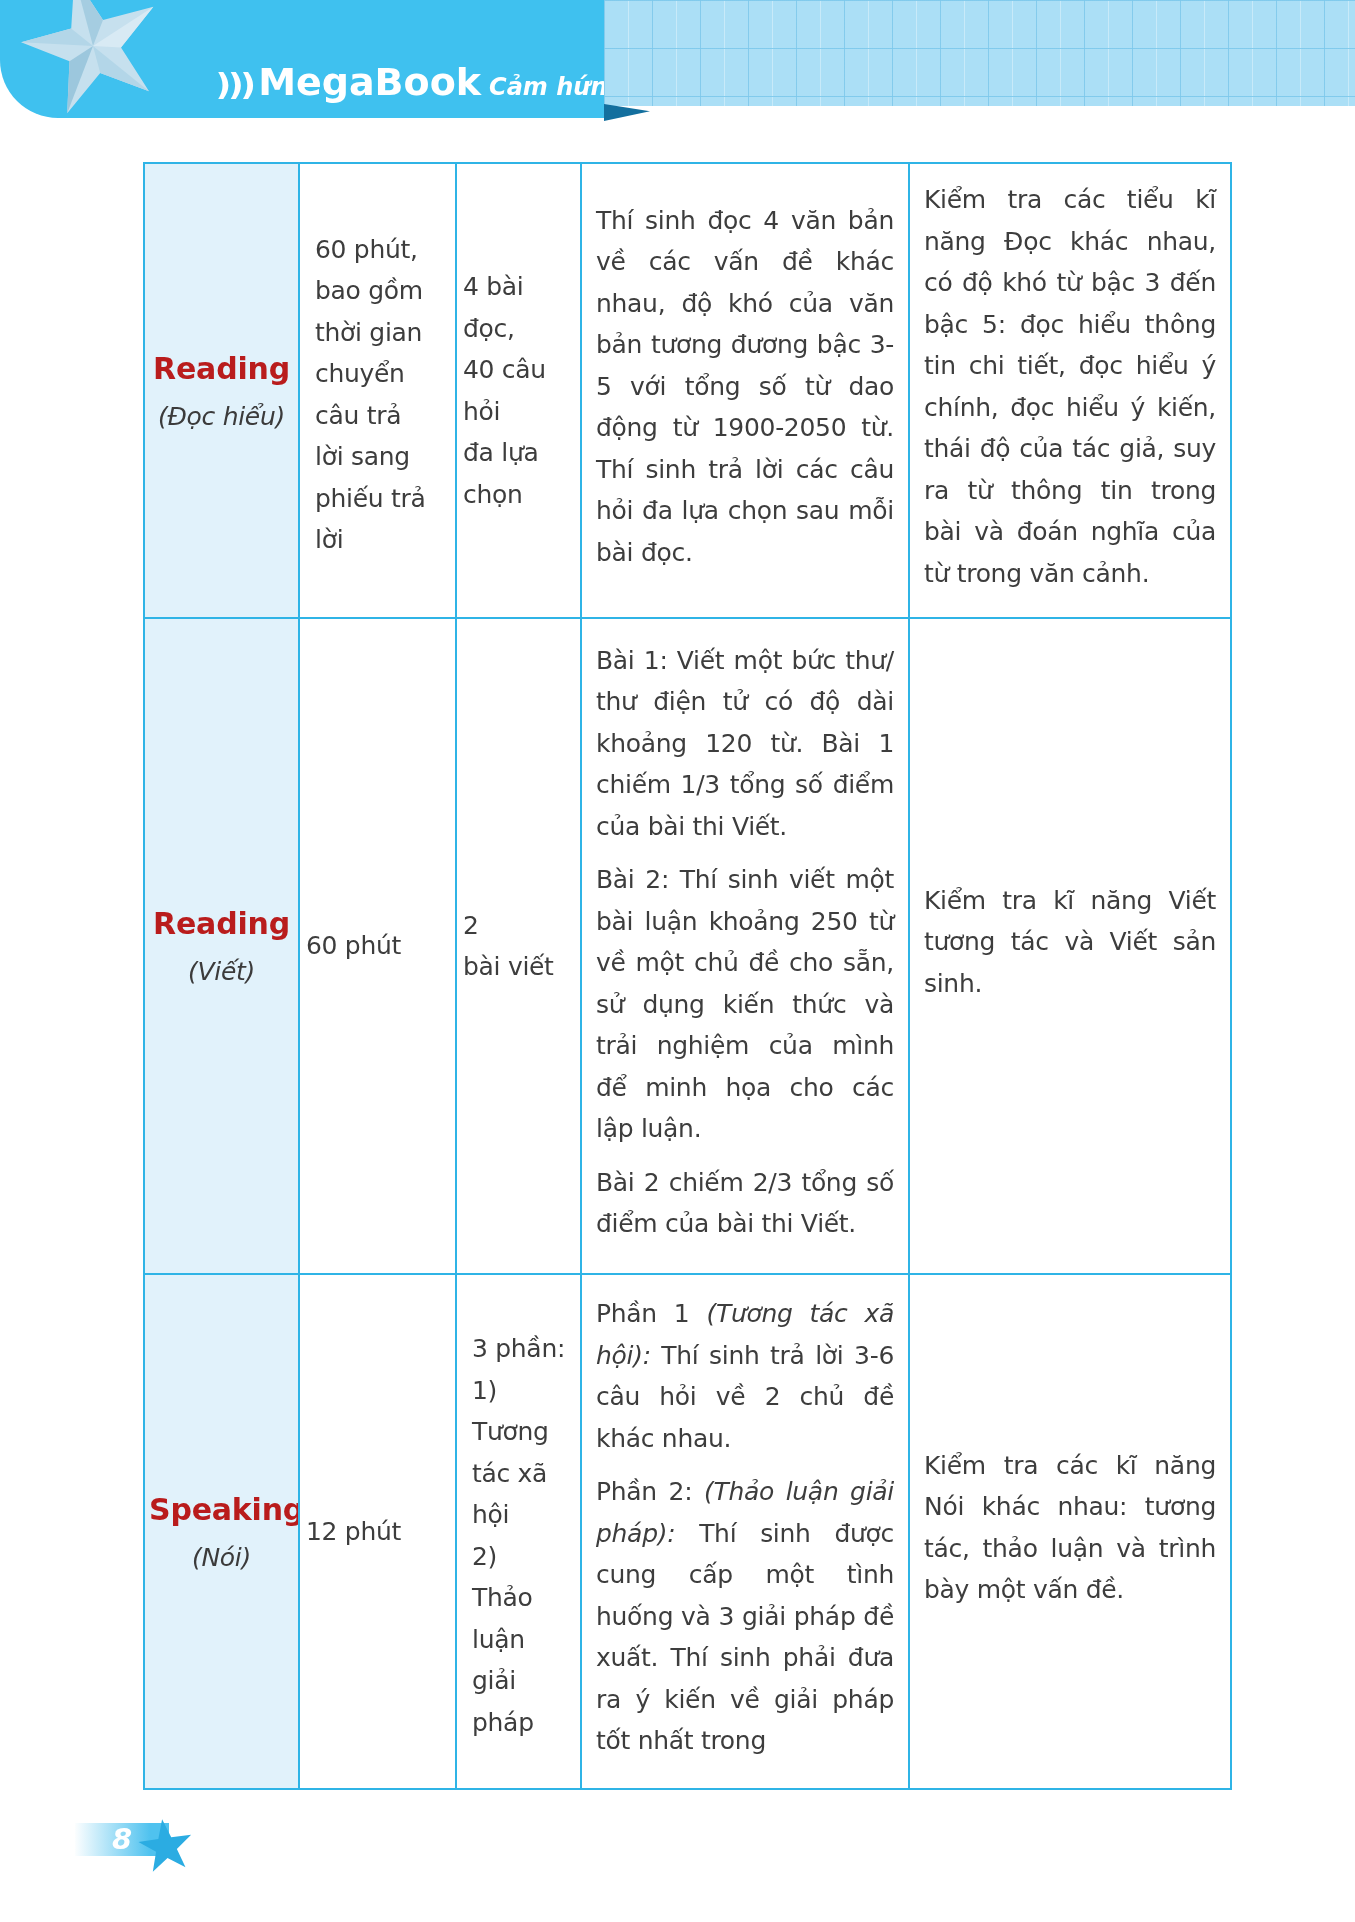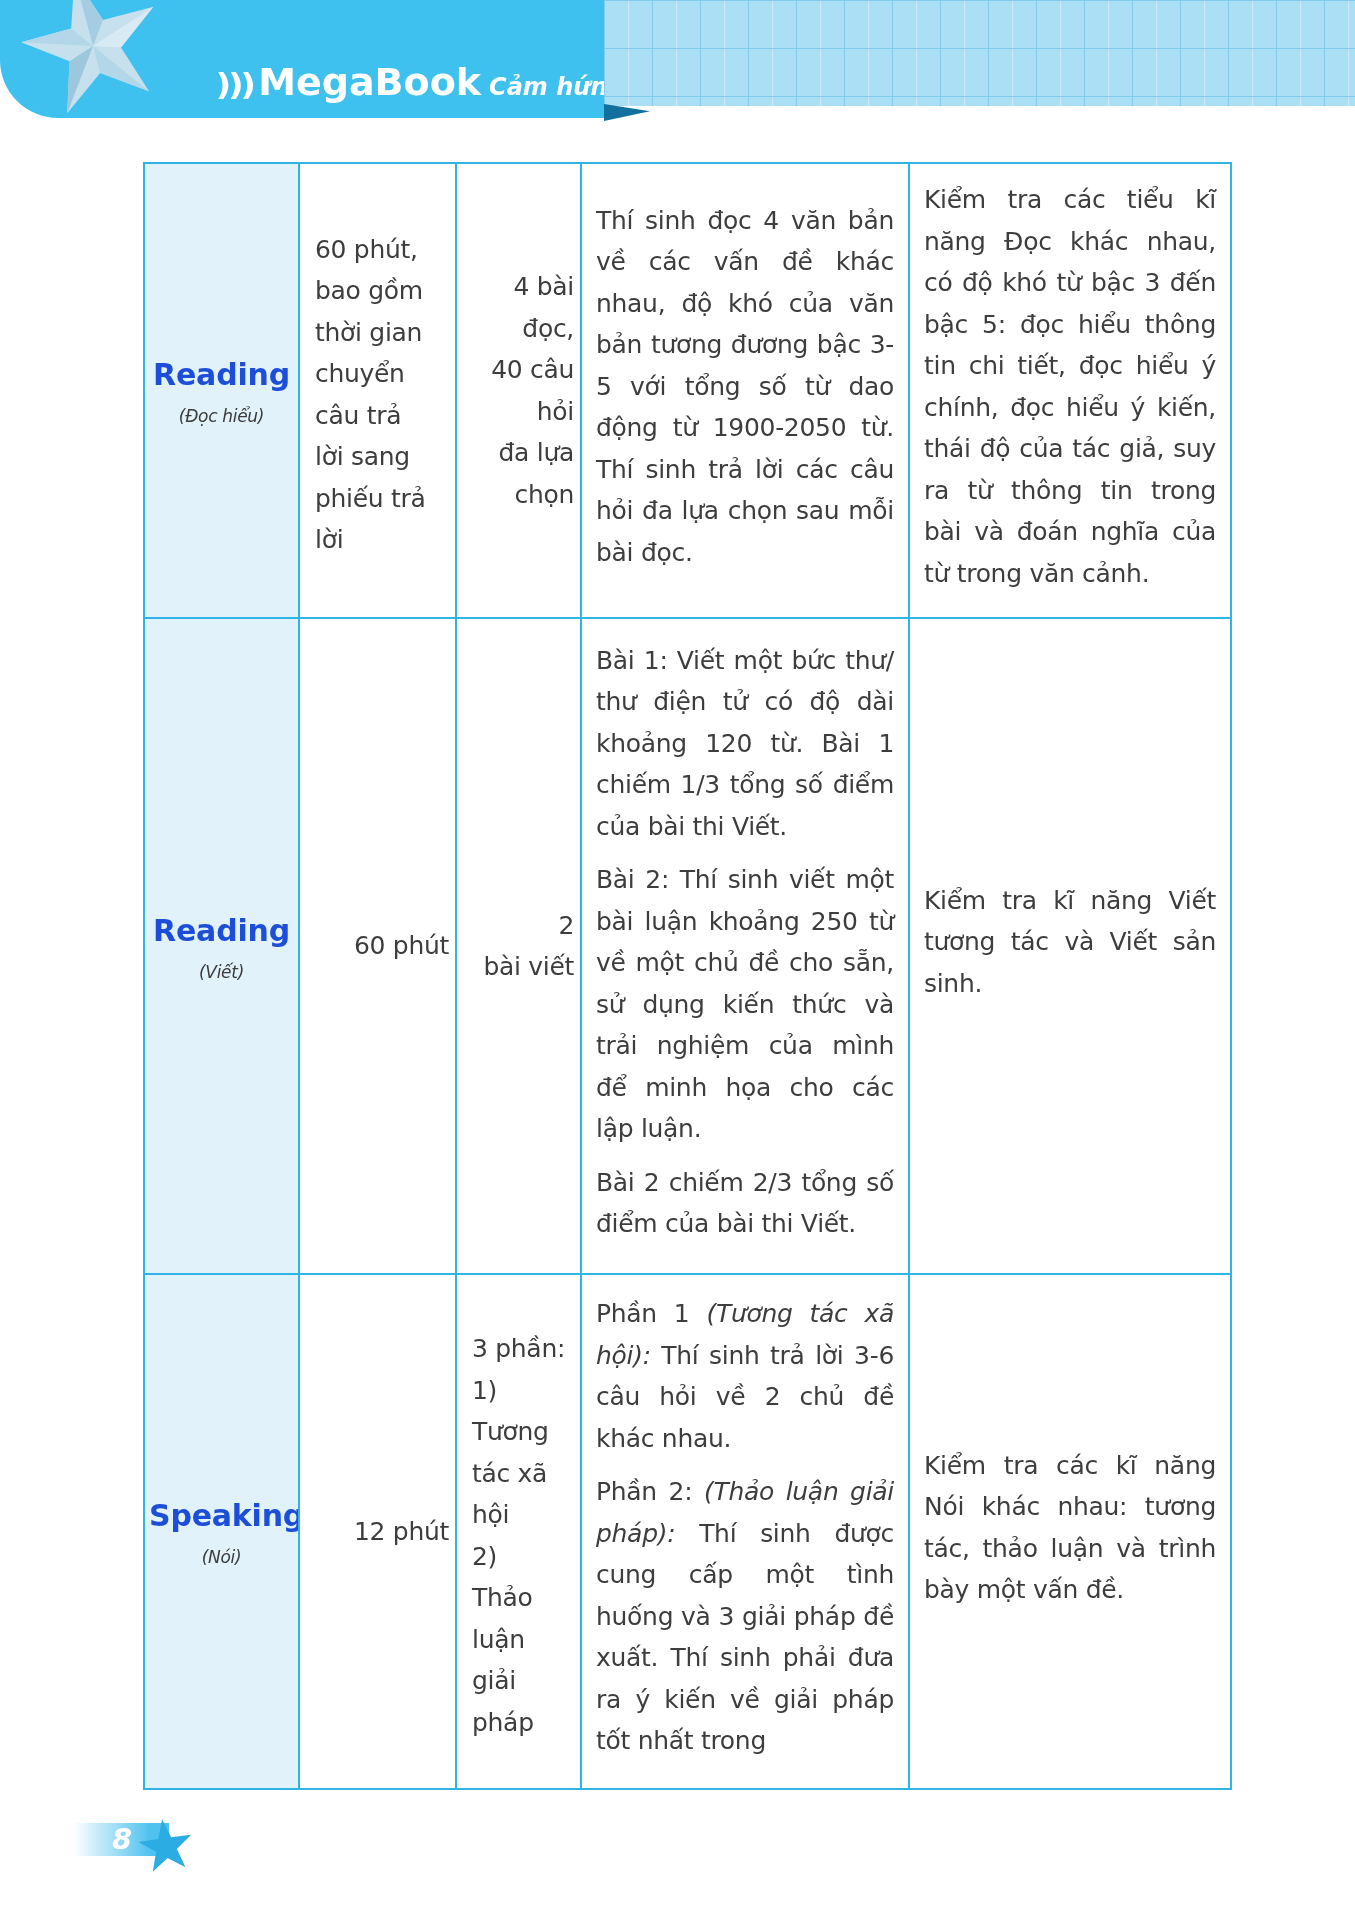--- a/index.html
+++ b/index.html
@@ -56,25 +56,25 @@
     border:2px solid #2fb4e6;
     font-size:25px;line-height:1.66;letter-spacing:-0.3px;
     vertical-align:middle;
     overflow:hidden;
   }
   tr.r-reading{height:455px;}
   tr.r-writing{height:656px;}
   tr.r-speaking{height:515px;}
 
   td.c-skill{background:#e1f2fb;text-align:center;padding:4px;}
-  .skill-name{font-weight:700;font-size:30px;color:#1d4ed8;letter-spacing:-0.2px;}
-  .skill-vi{font-style:italic;font-size:17px;color:#3b3b3b;margin-top:2px;}
+  .skill-name{font-weight:700;font-size:30px;color:#b91c1c;letter-spacing:-0.2px;}
+  .skill-vi{font-style:italic;font-size:25px;color:#3b3b3b;margin-top:2px;}
 
   td.c-time,td.c-parts{white-space:pre-line;font-size:26px;}
-  td.al-center{text-align:right;padding:6px;}
+  td.al-center{text-align:left;padding:6px;}
   td.al-left{text-align:left;padding:14px 6px 6px 15px;}
 
   td.c-desc,td.c-purpose{
     vertical-align:top;
     padding:10px 14px 6px 14px;
     text-align:justify;
   }
   td.c-desc p,td.c-purpose p{margin:0 0 12px 0;}
   span.b{font-weight:400;}
   span.i{font-style:italic;}

